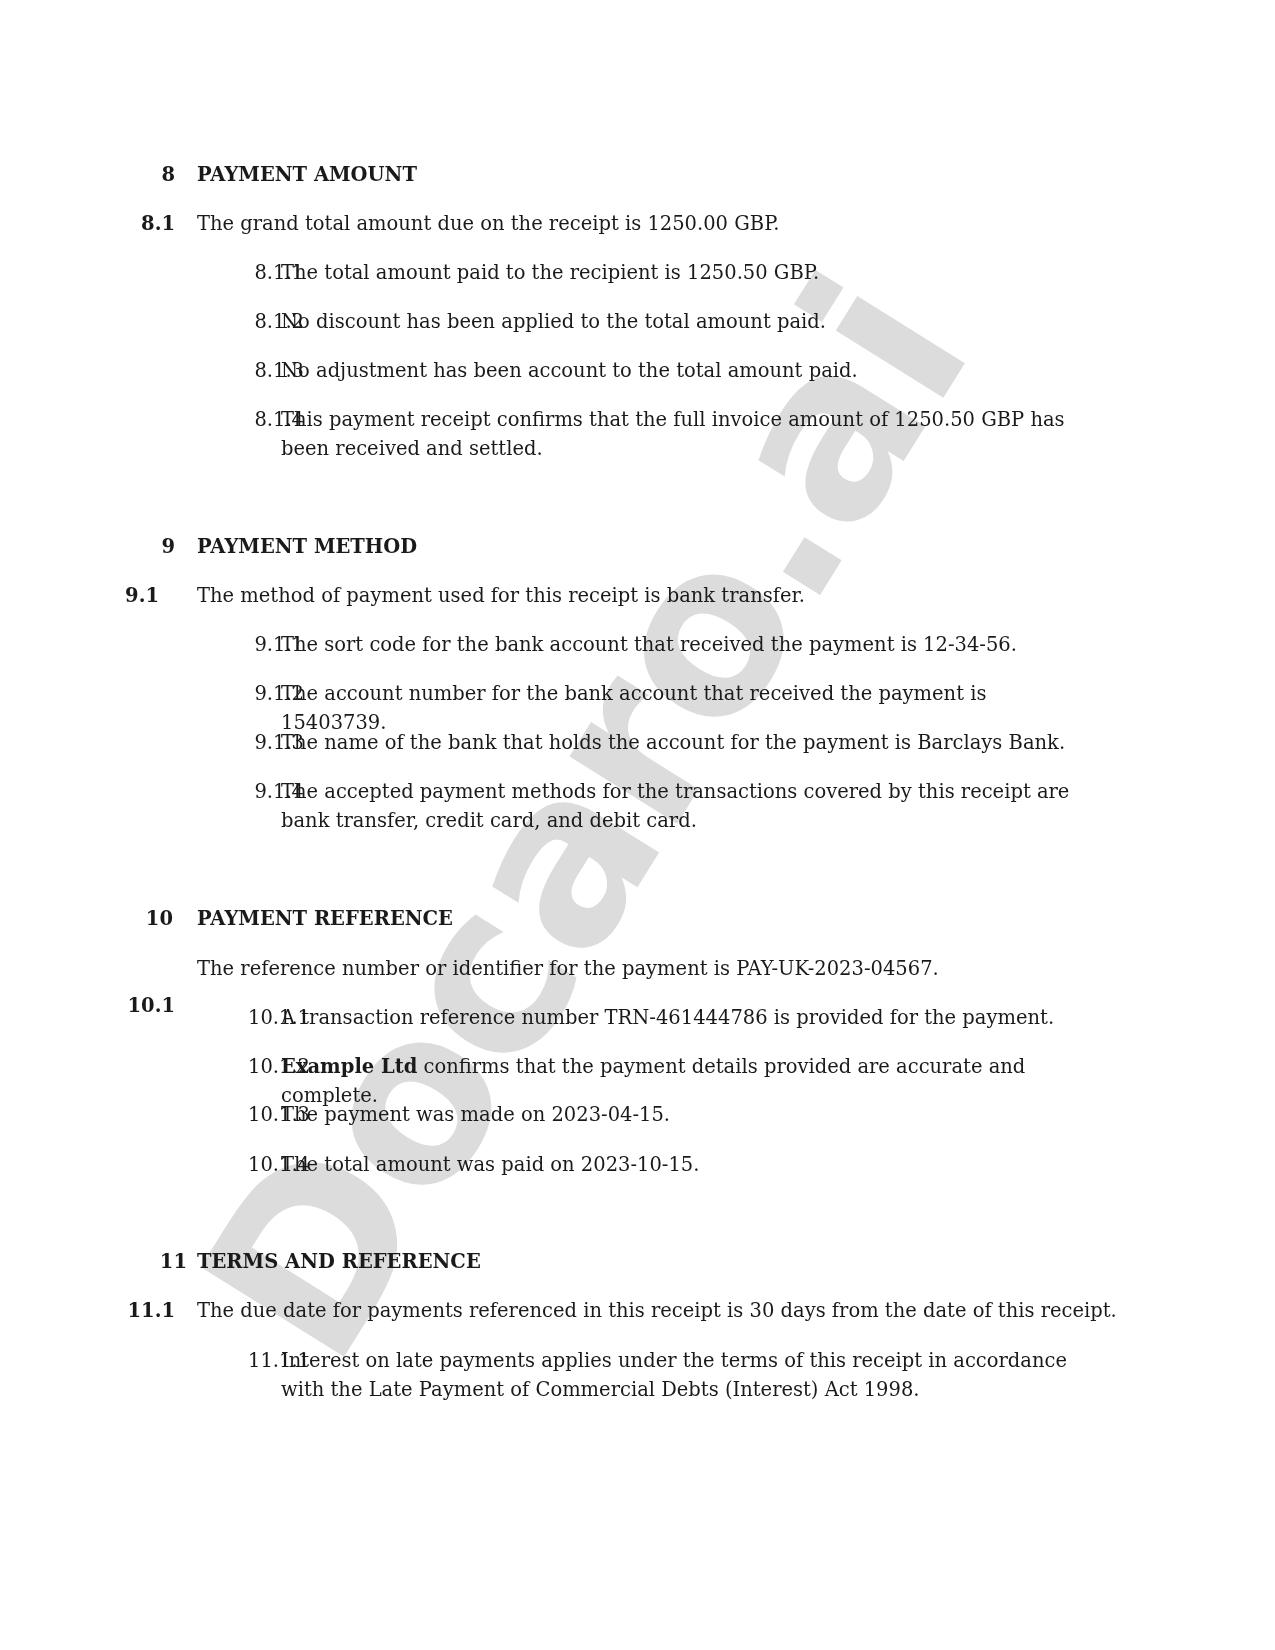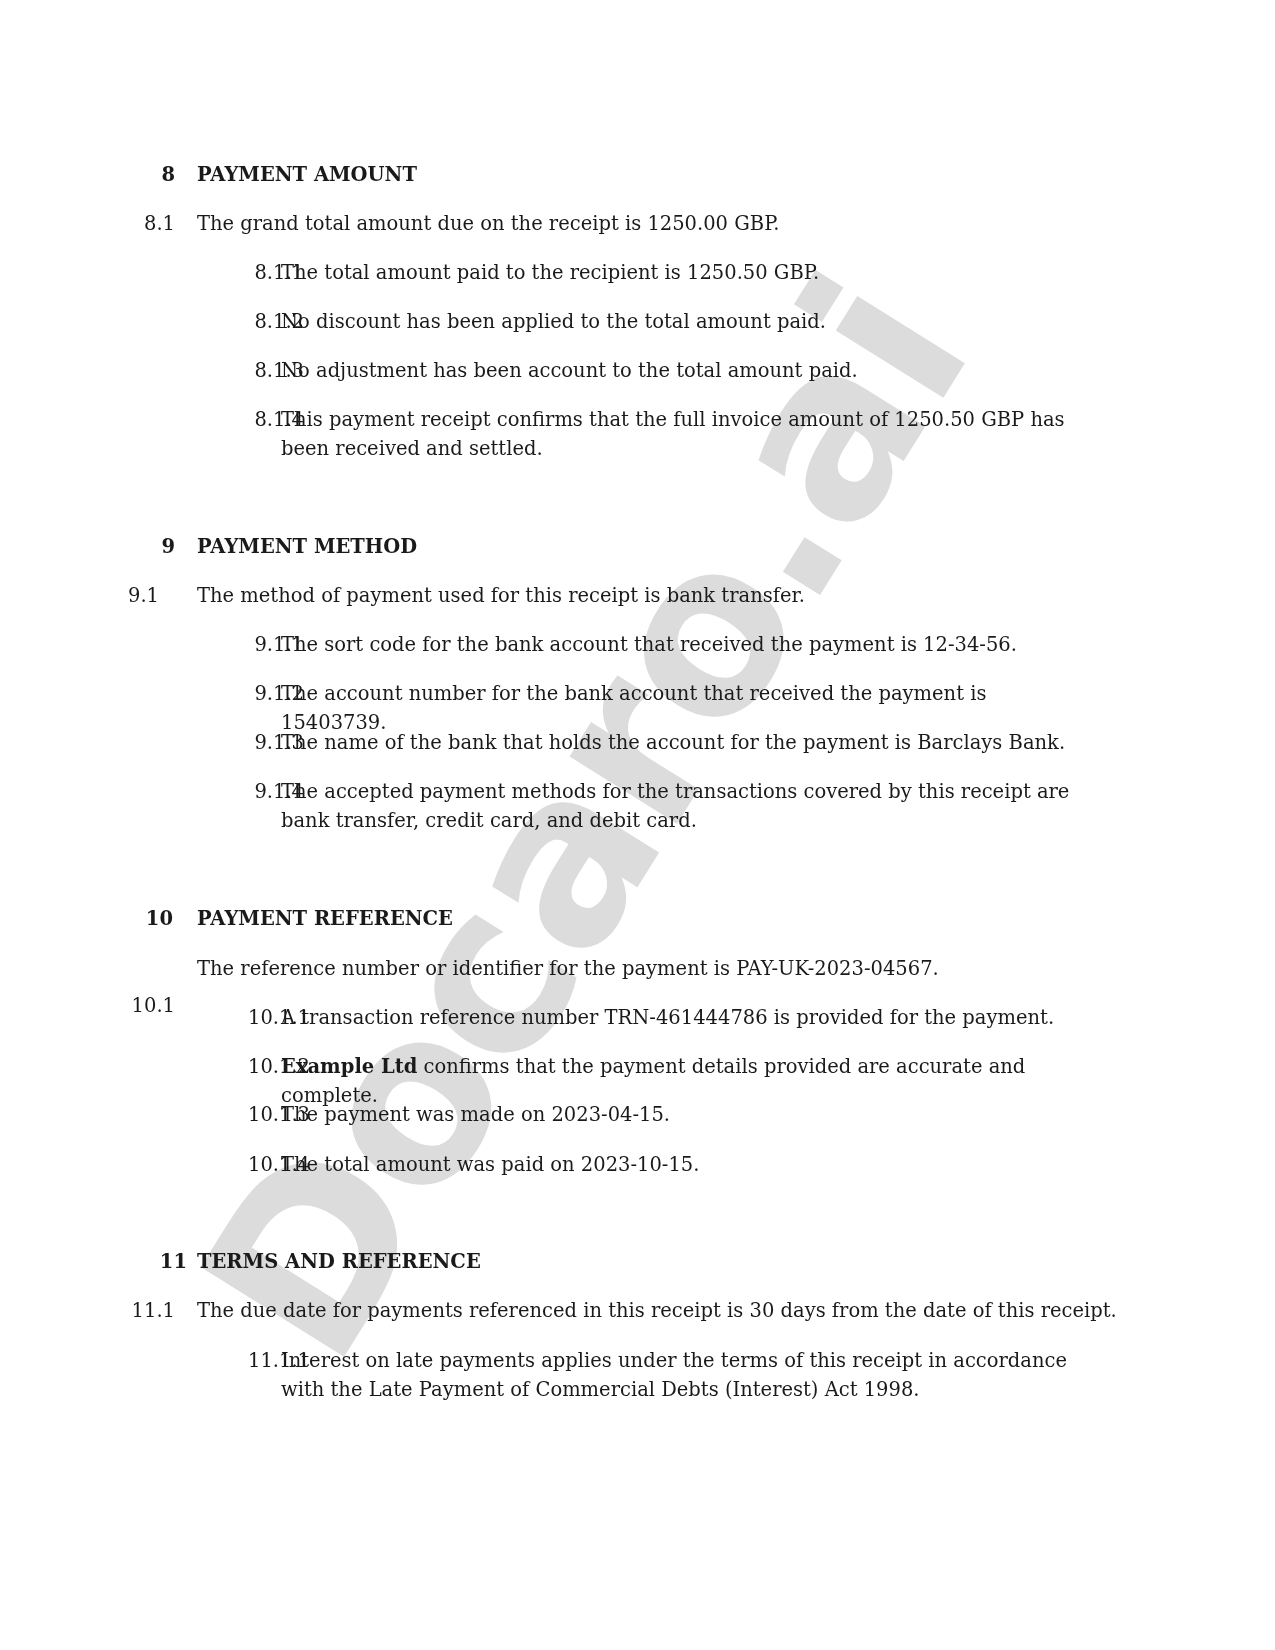--- a/index.html
+++ b/index.html
@@ -21,21 +21,21 @@
     .content {
       position: absolute; left: 0; top: 0; width: 1275px;
       z-index: 1;
       font-family: "DejaVu Serif", "Liberation Serif", serif;
       font-size: 19.5px;
       color: #1a1a1a;
     }
     .line { position: absolute; white-space: nowrap; line-height: 30px; }
     .h-num { position: absolute; width: 40px; text-align: right; font-weight: bold; }
     .h-text { position: absolute; left: 197px; font-weight: bold; }
-    .l1-num { position: absolute; width: 60px; text-align: right; }
+    .l1-num { position: absolute; width: 60px; text-align: right; font-weight: bold; }
     .l1-text { position: absolute; left: 197px; }
     .l2-num { position: absolute; left: 204px; width: 56px; text-align: right; margin-left: 44px; }
     .l2-text { position: absolute; left: 281px; width: 790px; white-space: normal; line-height: 29px; }
     .b { font-weight: bold; margin-top: 7px; }
   </style>
 </head>
 <body>
 
 <div class="page">
 

